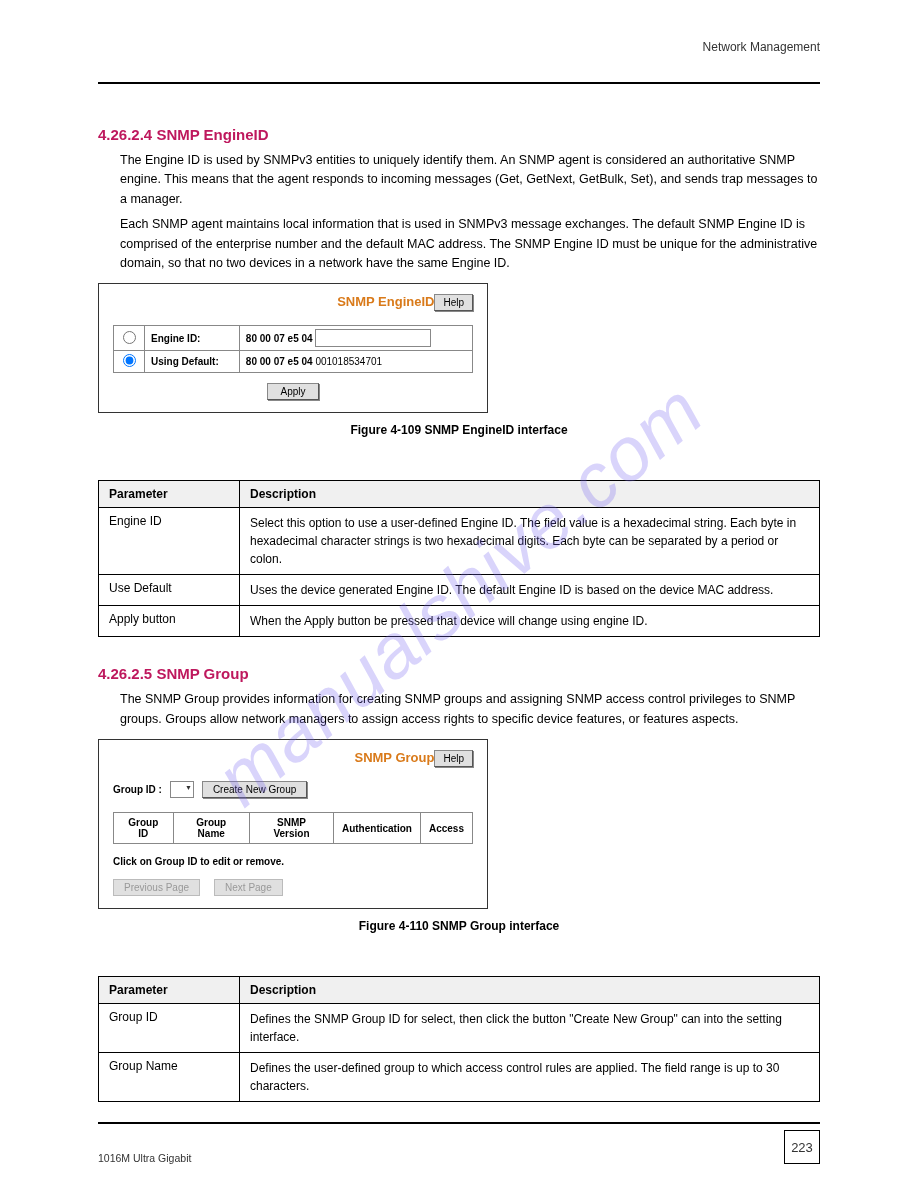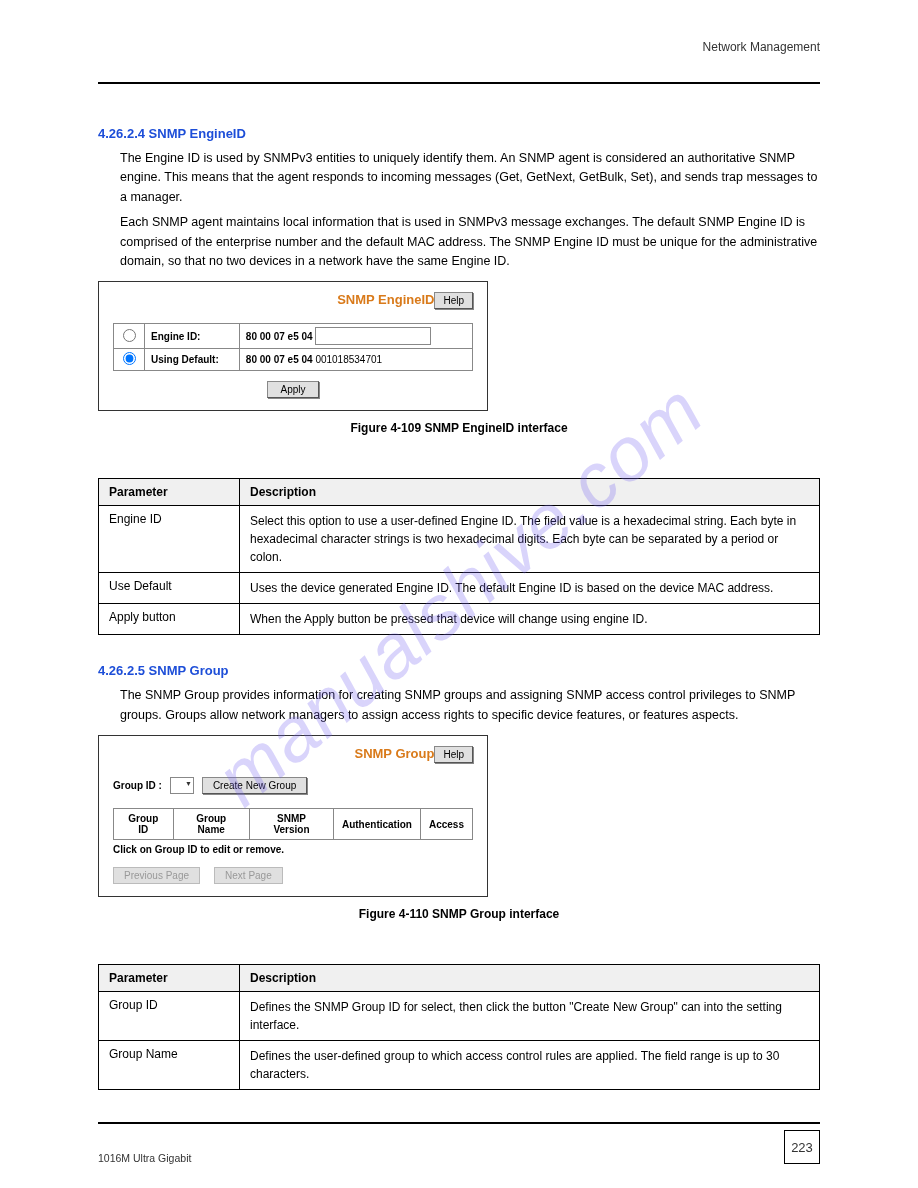--- a/index.html
+++ b/index.html
@@ -35,23 +35,23 @@
     margin-bottom: 42px;
     width: 100%;
   }
   .header-right {
     text-align: right;
     font-size: 12px;
     color: #333;
     margin-bottom: 4px;
   }
   .section-num {
-    font-size: 13px;
-    font-weight: bold;
-    color: #1d4ed8;
+    font-size: 15px;
+    font-weight: bold;
+    color: #be185d;
     margin-bottom: 8px;
   }
   .body-text {
     font-size: 12.5px;
     color: #000;
     line-height: 1.55;
     margin-bottom: 6px;
     margin-left: 22px;
   }
   .figure-box {
@@ -181,21 +181,21 @@
   .group-table th {
     border:1px solid #888;
     padding:4px 8px;
     background:white;
     font-weight:bold;
   }
   .group-caption {
     font-size:10px;
     font-weight:bold;
     font-family:Tahoma,Arial,sans-serif;
-    margin:4px 0 12px 0;
+    margin:12px 0 12px 0;
   }
   .nav-btns {display:flex;gap:14px;}
   .btn-shadow{box-shadow:1px 1px 0 #888;}
   .footer-area {
     position:absolute;
     bottom:24px;
     left:98px;
     right:98px;
   }
   .footer-line{border-top:2px solid #000;margin-bottom:6px;}

